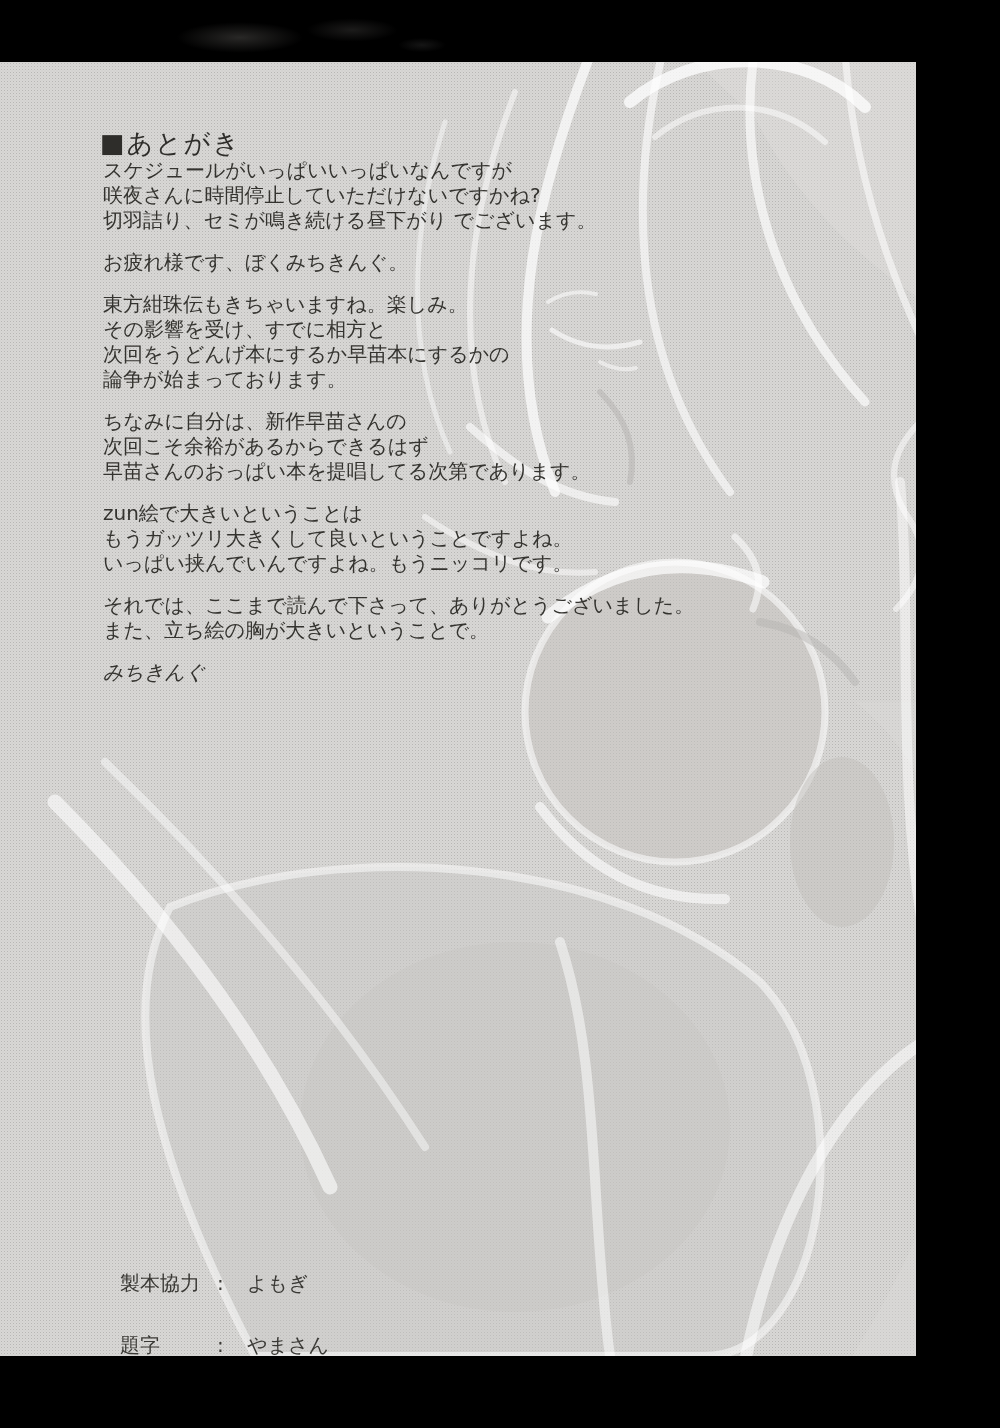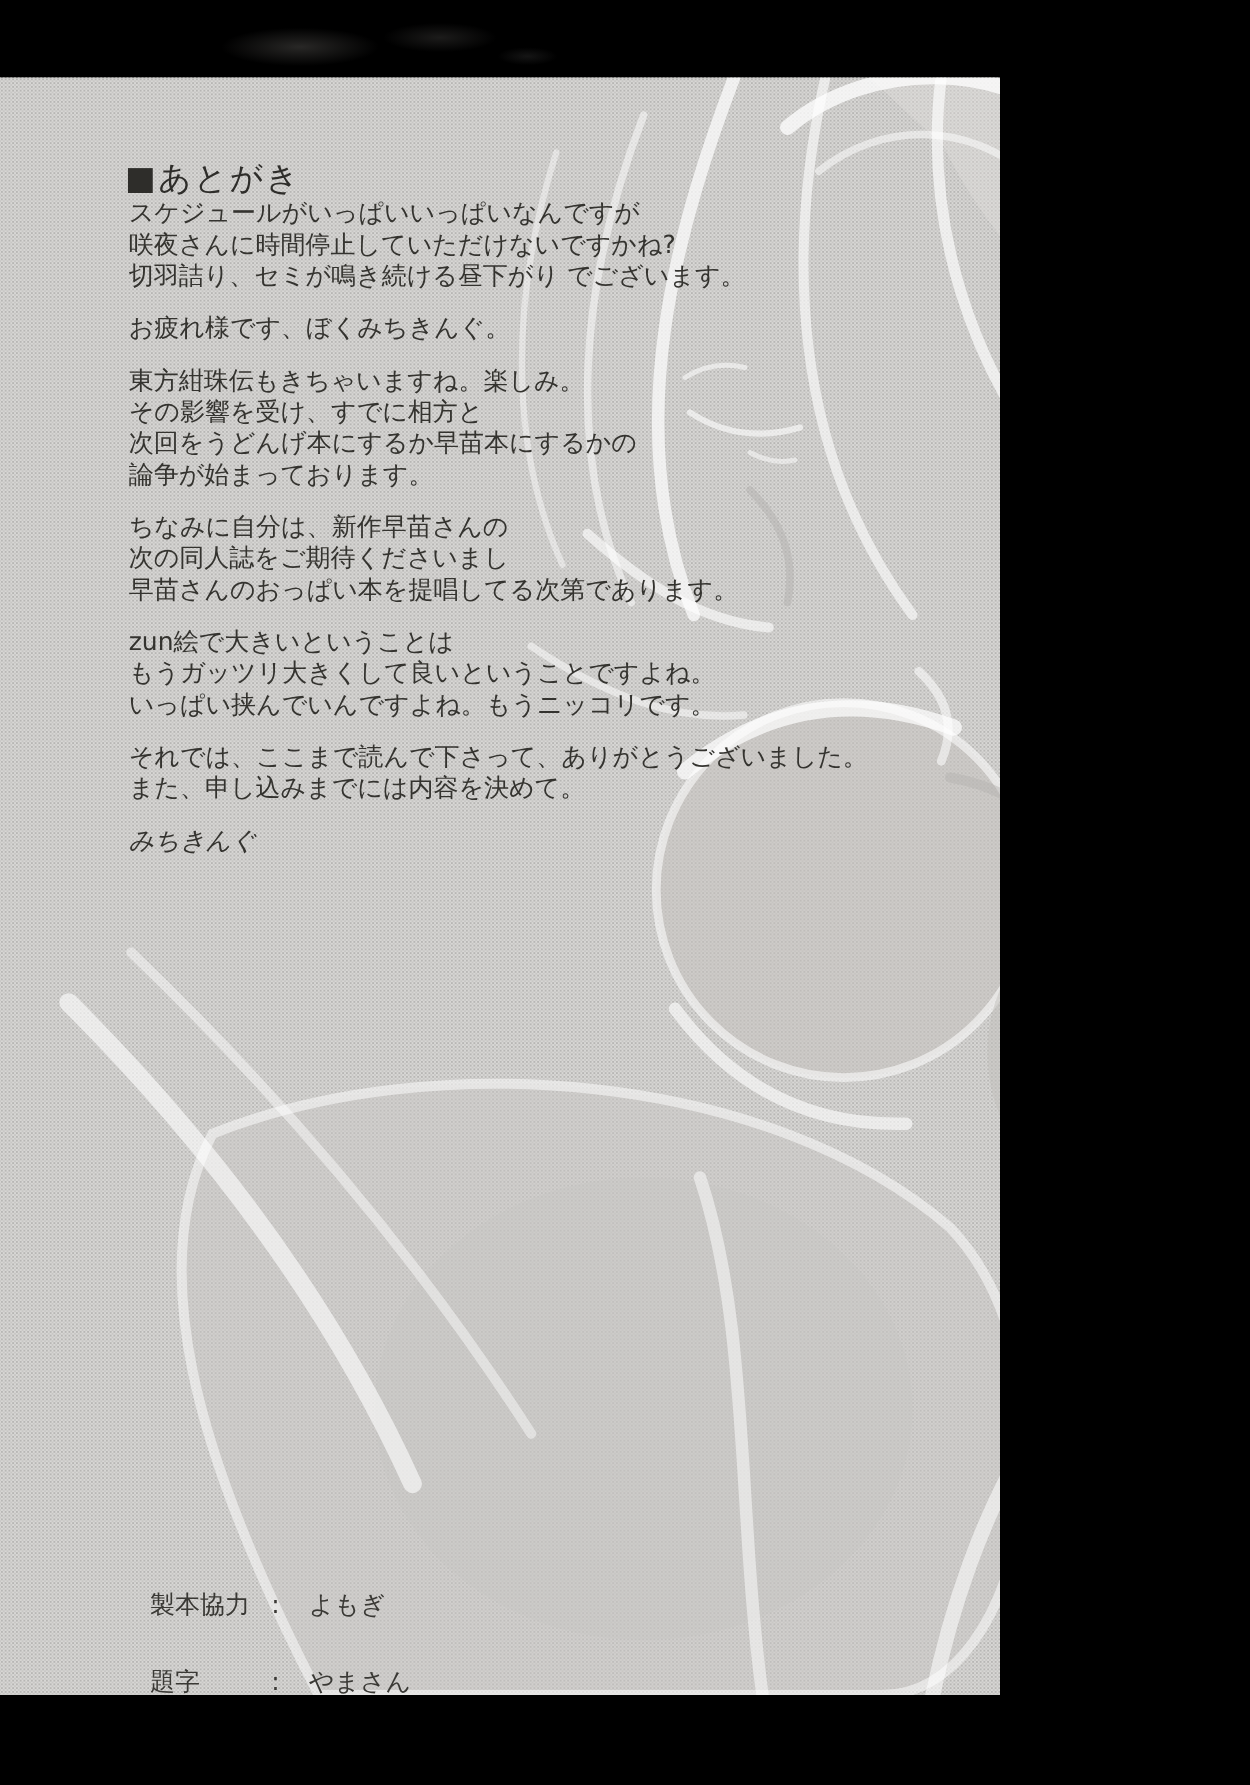--- a/index.html
+++ b/index.html
@@ -16,21 +16,21 @@
   .bar.bottom { bottom: 0; height: 72px; }
   .smudge {
     position: absolute; left: 170px; top: 10px; width: 280px; height: 50px;
     background:
       radial-gradient(ellipse 90px 22px at 25% 55%, rgba(90,88,85,0.45), transparent 70%),
       radial-gradient(ellipse 70px 18px at 65% 40%, rgba(80,78,76,0.35), transparent 65%),
       radial-gradient(ellipse 40px 12px at 90% 70%, rgba(70,70,70,0.3), transparent 60%);
   }
 
   .page {
-    position: absolute; left: 0; top: 62px; width: 800px; height: 1294px;
+    position: absolute; left: 0; top: 62px; width: 916px; height: 1294px;
     background-color: #d8d7d5;
     background-image:
       radial-gradient(circle, #b7b6b4 0.8px, transparent 0.9px),
       radial-gradient(circle, #c7c6c4 0.8px, transparent 0.9px);
     background-size: 3px 3px, 3px 3px;
     background-position: 0 0, 1.5px 1.5px;
     overflow: hidden;
   }
 
   svg.illu { position: absolute; left: 0; top: 0; }
@@ -143,31 +143,31 @@
         <span class="ln">お疲れ様です、ぼくみちきんぐ。</span>
       </p>
       <p>
         <span class="ln">東方紺珠伝もきちゃいますね。楽しみ。</span>
         <span class="ln">その影響を受け、すでに相方と</span>
         <span class="ln">次回をうどんげ本にするか早苗本にするかの</span>
         <span class="ln">論争が始まっております。</span>
       </p>
       <p>
         <span class="ln">ちなみに自分は、新作早苗さんの</span>
-        <span class="ln">次の同人誌をご期待くださいまし</span>
+        <span class="ln">次回こそ余裕があるからできるはず</span>
         <span class="ln">早苗さんのおっぱい本を提唱してる次第であります。</span>
       </p>
       <p>
         <span class="ln">zun絵で大きいということは</span>
         <span class="ln">もうガッツリ大きくして良いということですよね。</span>
         <span class="ln">いっぱい挟んでいんですよね。もうニッコリです。</span>
       </p>
       <p>
         <span class="ln">それでは、ここまで読んで下さって、ありがとうございました。</span>
-        <span class="ln">また、申し込みまでには内容を決めて。</span>
+        <span class="ln">また、立ち絵の胸が大きいということで。</span>
       </p>
       <p class="signature">
         <span class="ln">みちきんぐ</span>
       </p>
     </div>
 
     <div class="credits">
       <div class="credit-row">
         <span class="role">製本協力</span>
         <span class="colon">:</span>

